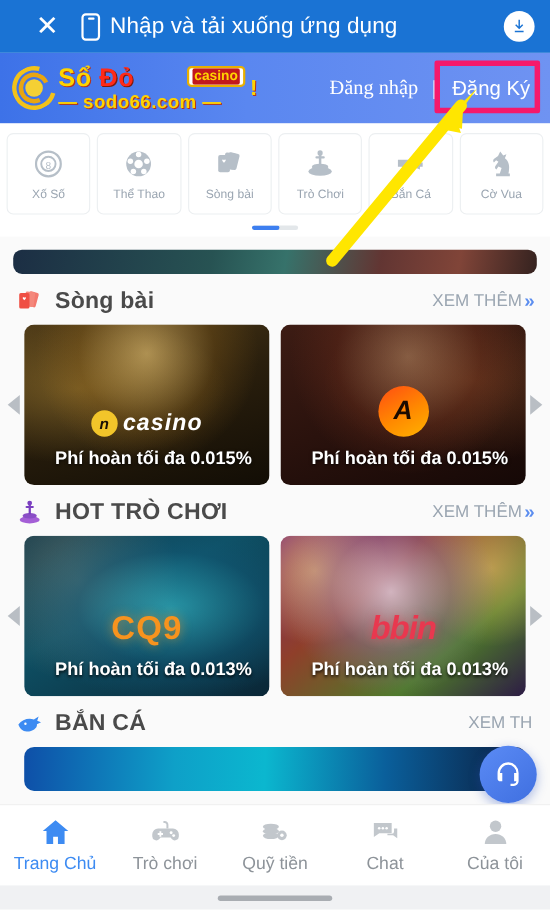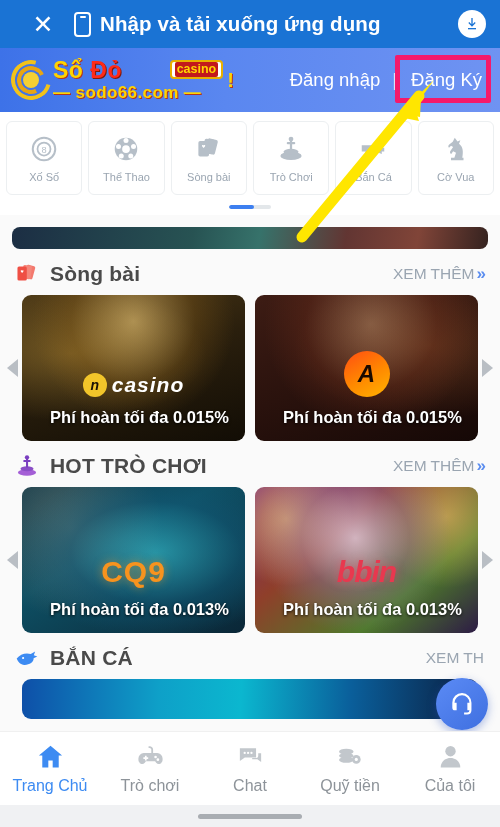--- a/index.html
+++ b/index.html
@@ -19,21 +19,21 @@
   }
   .topbar .close-x {
     width:30px; height:30px; display:flex; align-items:center; justify-content:center;
     color:#fff; font-size:25px; line-height:1; font-weight:300; cursor:pointer;
     margin-right:16px; margin-left:14px;
   }
   .phone-ico { width:17px; height:25px; border:2px solid #fff; border-radius:4px;
                position:relative; margin-right:9px; flex:0 0 auto;}
   .phone-ico:before { content:""; position:absolute; top:2.5px; left:50%; transform:translateX(-50%);
                width:6px; height:2px; background:#fff; border-radius:1px;}
-  .topbar .title { color:#fff; font-size:20.5px; letter-spacing:.1px; white-space:nowrap;font-weight:bold; }
+  .topbar .title { color:#fff; font-size:20.5px; letter-spacing:.1px; white-space:nowrap; }
   .dl-btn { margin-left:auto; width:28px; height:28px; border-radius:50%; background:#fff;
             display:flex; align-items:center; justify-content:center; cursor:pointer; }
   .dl-btn svg { width:16px; height:16px; fill:#1a73d4; }
 
   
   .siteheader {
     height:64px; background:linear-gradient(90deg,#3d72e8 0%,#5a87f0 45%,#6f93f2 100%);
     display:flex; align-items:center; padding:0 10px; position:relative; z-index:4;
   }
   
@@ -54,21 +54,21 @@
     padding:0 3px; font-size:12.5px; font-weight:bold; color:#c2181c;
     line-height:15px; overflow:hidden;
   }
   .logo-casino span{ display:block; background:#c2181c; color:#ffd400; padding:0 2px; border-radius:2px;}
   .logo-sub { font-size:17px; font-weight:bold; color:#ffd400; letter-spacing:.4px;
               margin-top:1px; text-shadow:1px 1px 0 #b5341c; white-space:nowrap;}
   .logo-excl { color:#ffd400; font-size:20px; font-weight:bold; margin-left:26px;
                text-shadow:1px 1px 0 #b5341c;}
 
   .header-auth { margin-left:auto; display:flex; align-items:center; color:#fff; font-size:18.5px; }
-  .header-auth .login { cursor:pointer; padding:2px 6px; }
+  .header-auth .login { cursor:pointer; padding:2px 6px;font-family:Liberation Serif, serif; }
   .header-auth .divider { opacity:.75; margin:0 6px; }
   .reg-wrap { position:relative; }
   .register { cursor:pointer; padding:2px 8px; color:#fff; }
   .hl-box { position:absolute; left:-8px; top:-12px; width:96px; height:48px;
             border:5px solid #f5196b; border-radius:2px; pointer-events:none; }
 
   
   .cats { background:#fff; padding:9px 6px 4px 6px; display:flex; gap:6px; }
   .cat { flex:1; height:74px; border:1px solid #eceff1; border-radius:6px; background:#fff;
          display:flex; flex-direction:column; align-items:center; justify-content:center;
@@ -369,37 +369,37 @@
           <path d="M17.6 9.2H6.4A4.4 4.4 0 0 0 2 13.6v1.6a3 3 0 0 0 5.3 1.9l.9-1.1h7.6l.9 1.1a3 3 0 0 0 5.3-1.9v-1.6a4.4 4.4 0 0 0-4.4-4.4z"></path>
           <path d="M7.4 11.4h1.4v1.3h1.3v1.4H8.8v1.3H7.4v-1.3H6.1v-1.4h1.3z" fill="#fff"></path>
           <circle cx="16.2" cy="12.4" r="1.1" fill="#fff"></circle>
           <circle cx="18.1" cy="14.6" r="1.1" fill="#fff"></circle>
           <path d="M13.4 9.2V6.4a2.1 2.1 0 0 0-2.1-2.1h-.9" fill="none" stroke="#c2c7cc" stroke-width="1.5"></path>
         </svg>
       <div class="lbl">Trò chơi</div>
     </div>
     <div class="nav-item">
       <svg viewBox="0 0 24 24">
+          <ellipse cx="8.5" cy="8" rx="6" ry="2.4"></ellipse>
+          <ellipse cx="8.5" cy="11.4" rx="6" ry="2.4"></ellipse>
+          <ellipse cx="8.5" cy="14.8" rx="6" ry="2.4"></ellipse>
+          <circle cx="16.8" cy="14.4" r="3.6"></circle>
+          <circle cx="16.8" cy="14.4" r="1.3" fill="#fff"></circle>
+        </svg>
+      <div class="lbl">Quỹ tiền</div>
+    </div>
+    <div class="nav-item">
+      <svg viewBox="0 0 24 24">
           <path d="M3.2 5.2h13.4v7.6H7.3l-4.1 2.9z"></path>
           <circle cx="7.2" cy="9" r=".95" fill="#fff"></circle>
           <circle cx="10" cy="9" r=".95" fill="#fff"></circle>
           <circle cx="12.8" cy="9" r=".95" fill="#fff"></circle>
           <path d="M18.4 9.3h2.4v7.2l-3.1-2.2h-4.3v-1.1h3.3a1.7 1.7 0 0 0 1.7-1.7z"></path>
         </svg>
       <div class="lbl">Chat</div>
-    </div>
-    <div class="nav-item">
-      <svg viewBox="0 0 24 24">
-          <ellipse cx="8.5" cy="8" rx="6" ry="2.4"></ellipse>
-          <ellipse cx="8.5" cy="11.4" rx="6" ry="2.4"></ellipse>
-          <ellipse cx="8.5" cy="14.8" rx="6" ry="2.4"></ellipse>
-          <circle cx="16.8" cy="14.4" r="3.6"></circle>
-          <circle cx="16.8" cy="14.4" r="1.3" fill="#fff"></circle>
-        </svg>
-      <div class="lbl">Quỹ tiền</div>
     </div>
     <div class="nav-item">
       <svg viewBox="0 0 24 24">
           <circle cx="12" cy="7.6" r="4.3"></circle>
           <path d="M3.9 21c0-4.5 3.6-7.7 8.1-7.7s8.1 3.2 8.1 7.7z"></path>
         </svg>
       <div class="lbl">Của tôi</div>
     </div>
   </div>
 

